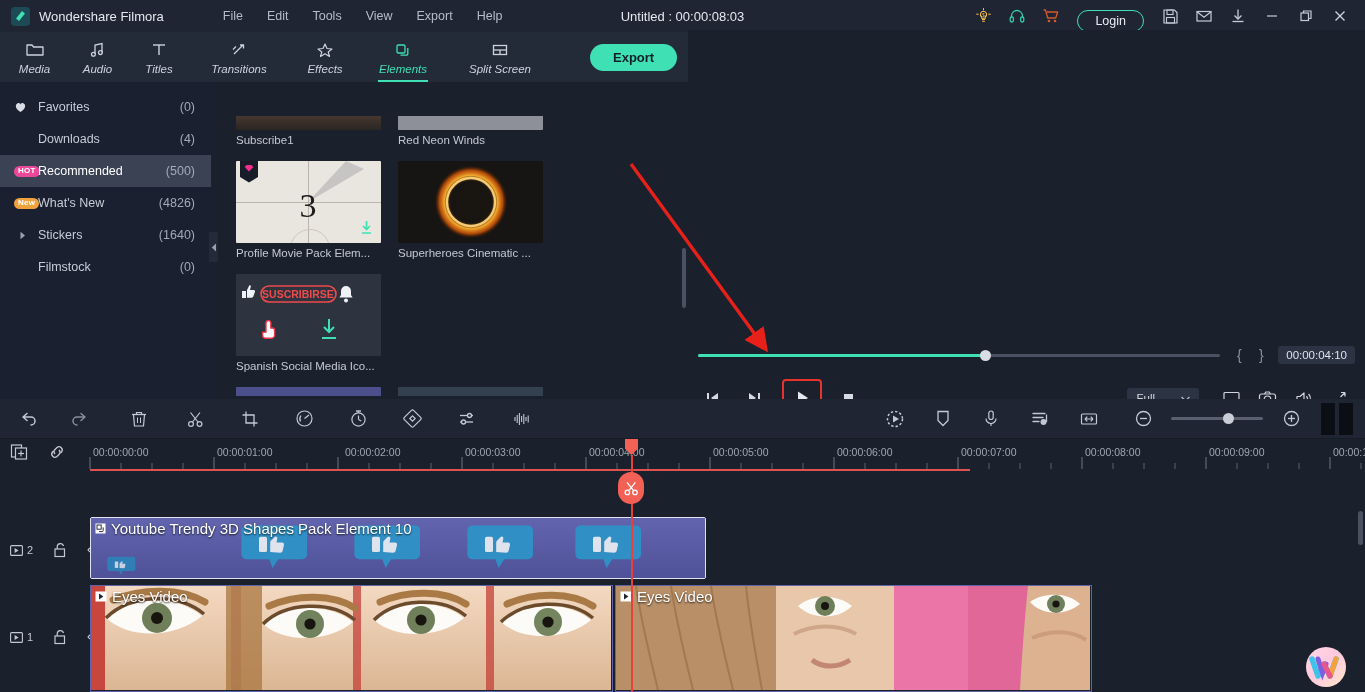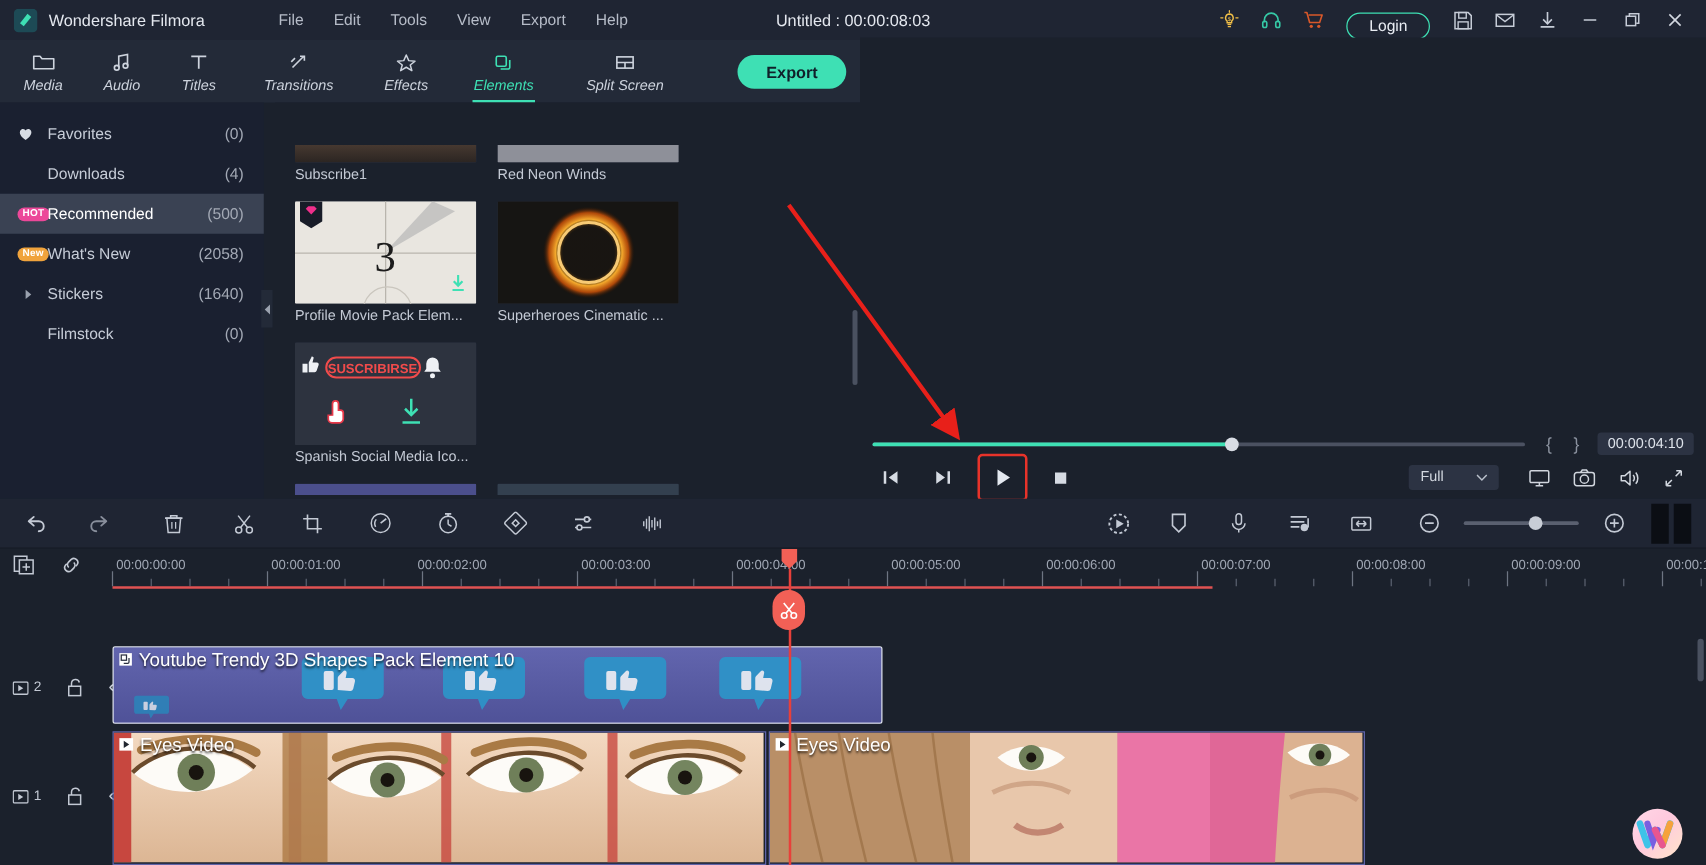--- a/index.html
+++ b/index.html
@@ -158,21 +158,21 @@
   .scrub-knob {
     position: absolute; width: 11px; height: 11px; border-radius: 50%;
     background: #d8dce4; top: -4px; cursor: pointer;
   }
   .brace { color: #8a919e; font-size: 14px; width: 22px; text-align: center; cursor: pointer; }
   .tc-box {
     background: #2c3343; color: #dde2ea; font-size: 11.5px;
     padding: 3px 8px; border-radius: 3px; margin-left: 6px;
   }
   .ctrlrow {
-    position: absolute; top: 328px; left: 0; width: 677px; height: 48px;
+    position: absolute; top: 344px; left: 0; width: 677px; height: 48px;
     display: flex; align-items: center;
   }
   .pbtn {
     width: 36px; height: 30px; display: flex; align-items: center;
     justify-content: center; cursor: pointer;
   }
   .play-highlight { outline: 2px solid #e8332a; outline-offset: 0px; border-radius: 2px; }
   .quality-sel {
     background: #2c3343; border-radius: 3px; color: #d3d8e0; font-size: 11.5px;
     padding: 4px 9px; display: flex; align-items: center; gap: 26px; cursor: pointer;
@@ -417,21 +417,21 @@
         <span class="badge badge-hot">HOT</span>
       </span>
       <span class="side-label">Recommended</span>
       <span class="side-count">(500)</span>
     </div>
     <div class="side-item">
       <span class="side-ico">
         <span class="badge badge-new">New</span>
       </span>
       <span class="side-label">What's New</span>
-      <span class="side-count">(2058)</span>
+      <span class="side-count">(4826)</span>
     </div>
     <div class="side-item">
       <span class="side-ico" style="padding-left:5px">
         <svg width="8" height="9" viewBox="0 0 8 9">
             <path d="M1.5 0.8 L6 4.5 L1.5 8.2Z" fill="#9aa1ae"></path>
           </svg>
       </span>
       <span class="side-label">Stickers</span>
       <span class="side-count">(1640)</span>
     </div>
@@ -819,21 +819,21 @@
             <line x1="1237" x2="1237" y1="24" y2="30" stroke="#5a616f" stroke-width="1"></line>
             <line x1="1268" x2="1268" y1="24" y2="30" stroke="#5a616f" stroke-width="1"></line>
             <line x1="1299" x2="1299" y1="24" y2="30" stroke="#5a616f" stroke-width="1"></line>
             <line x1="1330" x2="1330" y1="18" y2="30" stroke="#6e7583" stroke-width="1"></line>
             <line x1="1361" x2="1361" y1="24" y2="30" stroke="#5a616f" stroke-width="1"></line>
           </g>
       </svg>
       <div id="rulerLabels">
           <div class="ruler-label" style="left: 93px;">00:00:00:00</div>
           <div class="ruler-label" style="left: 217px;">00:00:01:00</div>
-          <div class="ruler-label" style="left: 334px;">00:00:02:00</div>
+          <div class="ruler-label" style="left: 345px;">00:00:02:00</div>
           <div class="ruler-label" style="left: 465px;">00:00:03:00</div>
           <div class="ruler-label" style="left: 589px;">00:00:04:00</div>
           <div class="ruler-label" style="left: 713px;">00:00:05:00</div>
           <div class="ruler-label" style="left: 837px;">00:00:06:00</div>
           <div class="ruler-label" style="left: 961px;">00:00:07:00</div>
           <div class="ruler-label" style="left: 1085px; text-align: center;">00:00:08:00</div>
           <div class="ruler-label" style="left: 1209px;">00:00:09:00</div>
           <div class="ruler-label" style="left: 1333px;">00:00:1</div>
         </div>
       <div class="redline" id="redline" style="width:880px"></div>

